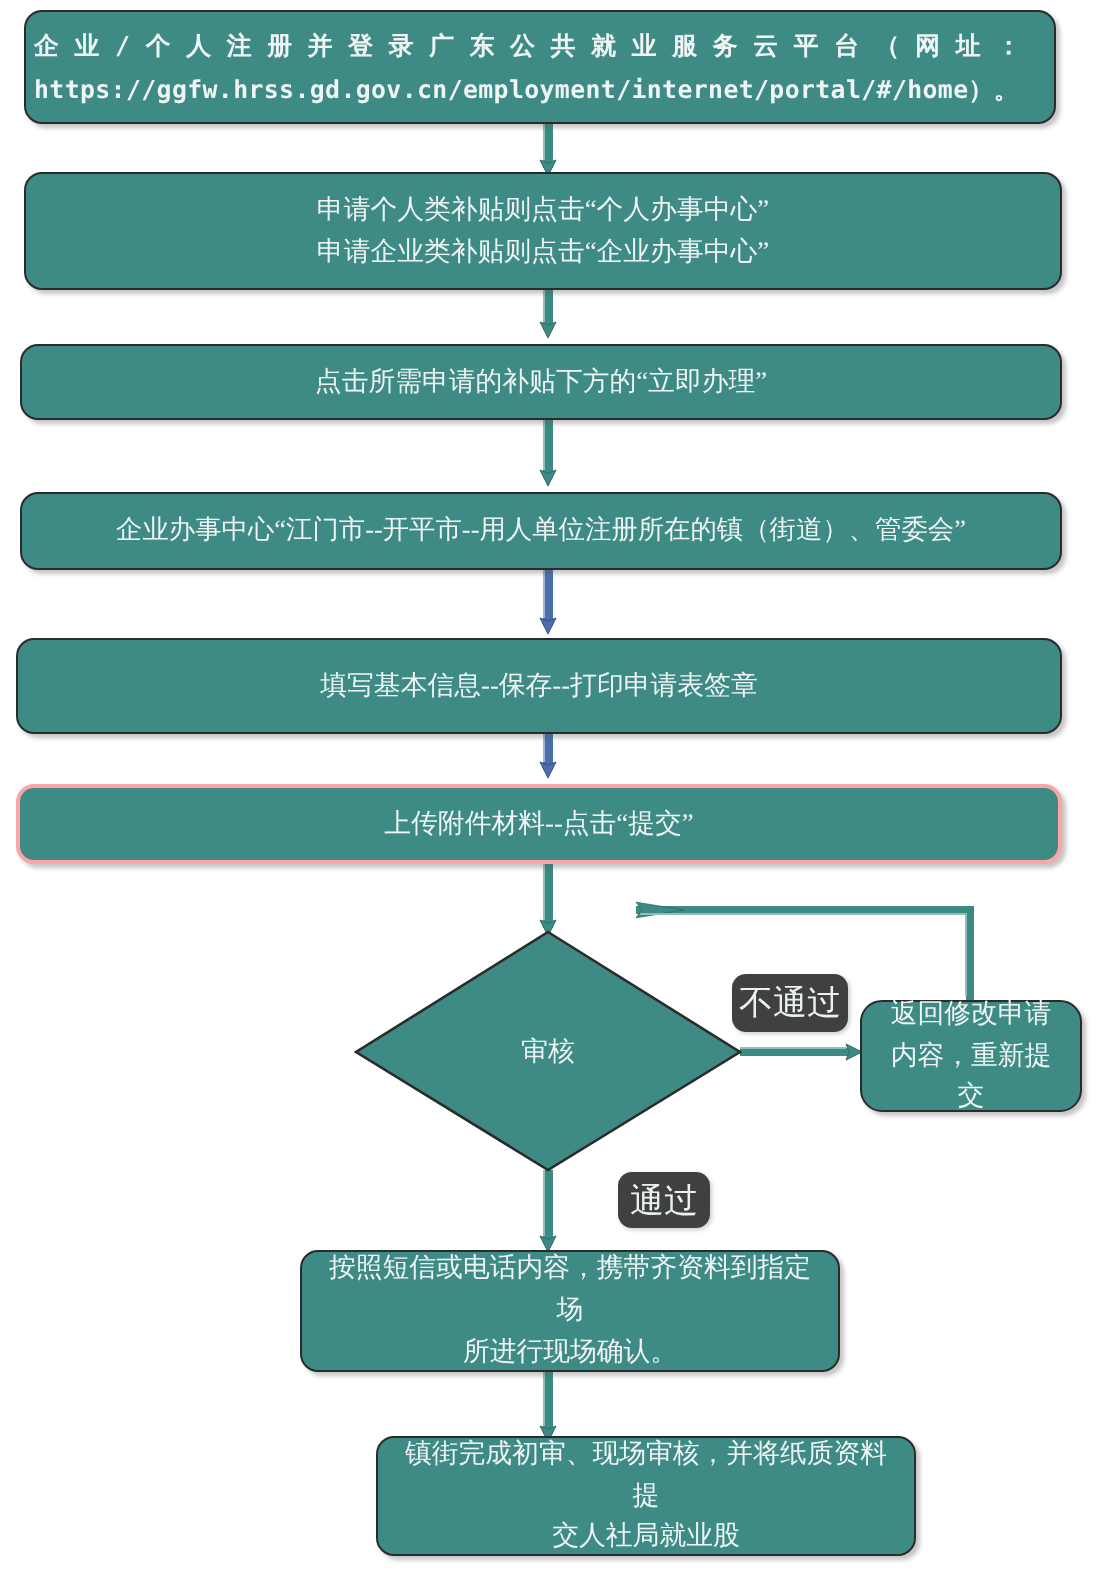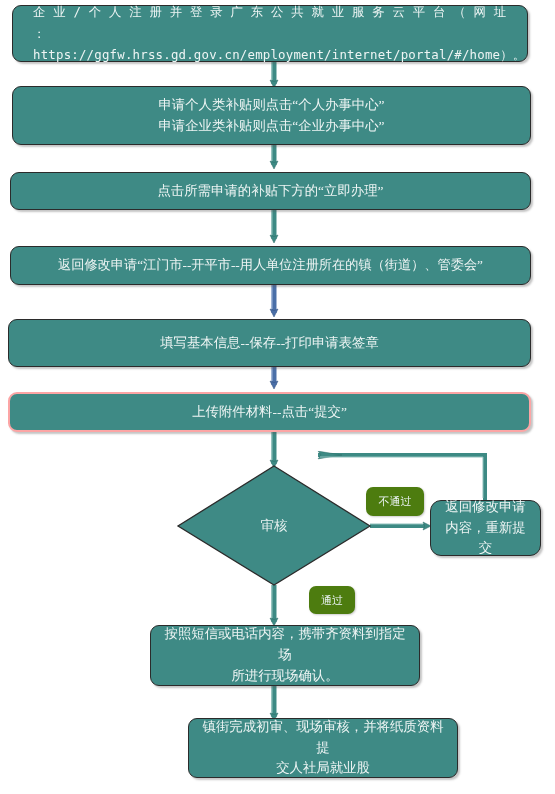--- a/index.html
+++ b/index.html
@@ -34,32 +34,33 @@
     white-space: pre-line;
     z-index: 3;
   }
   .node.mono {
     font-family: "DejaVu Sans Mono", "Liberation Mono", monospace;
     font-size: 12.4px;
     letter-spacing: 0.2px;
     text-align: left;
     justify-content: flex-start;
     line-height: 1.75;
-    padding-left: 20px;
+    padding-left: 4px;
+    font-weight: bold;
   }
   .node.blueborder { border: 2px solid #fca5a5; }
   .label-chip {
     position: absolute;
-    background: #4d7c0f;
+    background: #404040;
     color: #e9f2f1;
     border-radius: 7px;
     display: flex;
     align-items: center;
     justify-content: center;
-    font-size: 11px;
+    font-size: 17px;
     z-index: 4;
     box-shadow: 1px 1px 2px rgba(90,90,90,0.3);
   }
   .diamond-text {
     position: absolute;
     color: #e9f2f1;
     font-size: 13.5px;
     z-index: 4;
     text-align: center;
   }
@@ -138,21 +139,21 @@
 </svg>
 
 <div class="node mono" style="left:12px; top:5px; width:516px; height:57px;">企 业 / 个 人 注 册 并 登 录 广 东 公 共 就 业 服 务 云 平 台 （ 网 址 ：
 https://ggfw.hrss.gd.gov.cn/employment/internet/portal/#/home）。</div>
 
 <div class="node t-cn" style="left:12px; top:86px; width:519px; height:59px;">申请个人类补贴则点击“个人办事中心”
 申请企业类补贴则点击“企业办事中心”</div>
 
 <div class="node t-cn" style="left:10px; top:172px; width:521px; height:38px;">点击所需申请的补贴下方的“立即办理”</div>
 
-<div class="node t-cn-sm" style="left:10px; top:246px; width:521px; height:39px;">返回修改申请“江门市--开平市--用人单位注册所在的镇（街道）、管委会”</div>
+<div class="node t-cn-sm" style="left:10px; top:246px; width:521px; height:39px;">企业办事中心“江门市--开平市--用人单位注册所在的镇（街道）、管委会”</div>
 
 <div class="node t-cn" style="left:8px; top:319px; width:523px; height:48px;">填写基本信息--保存--打印申请表签章</div>
 
 <div class="node t-cn blueborder" style="left:8px; top:392px; width:523px; height:40px;">上传附件材料--点击“提交”</div>
 
 <div class="diamond-text" style="left:233px; top:517px; width:82px;">审核</div>
 
 <div class="label-chip" style="left:366px; top:487px; width:58px; height:29px;">不通过</div>
 
 <div class="node t-cn" style="left:430px; top:500px; width:111px; height:56px; border-radius:11px;">返回修改申请

